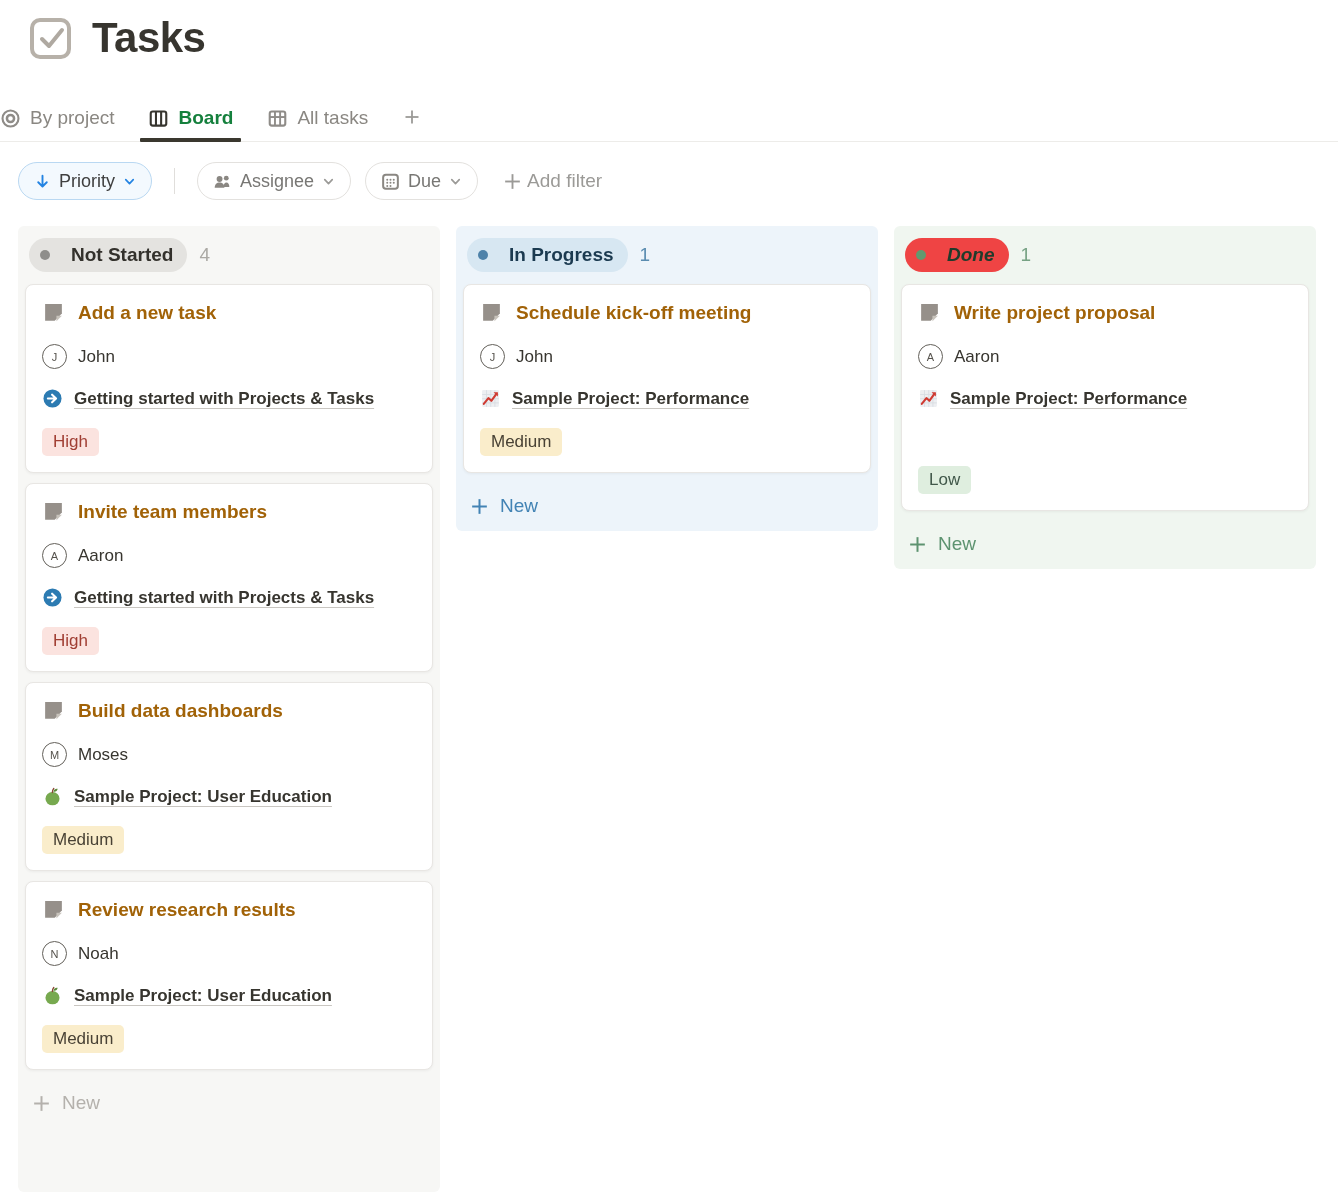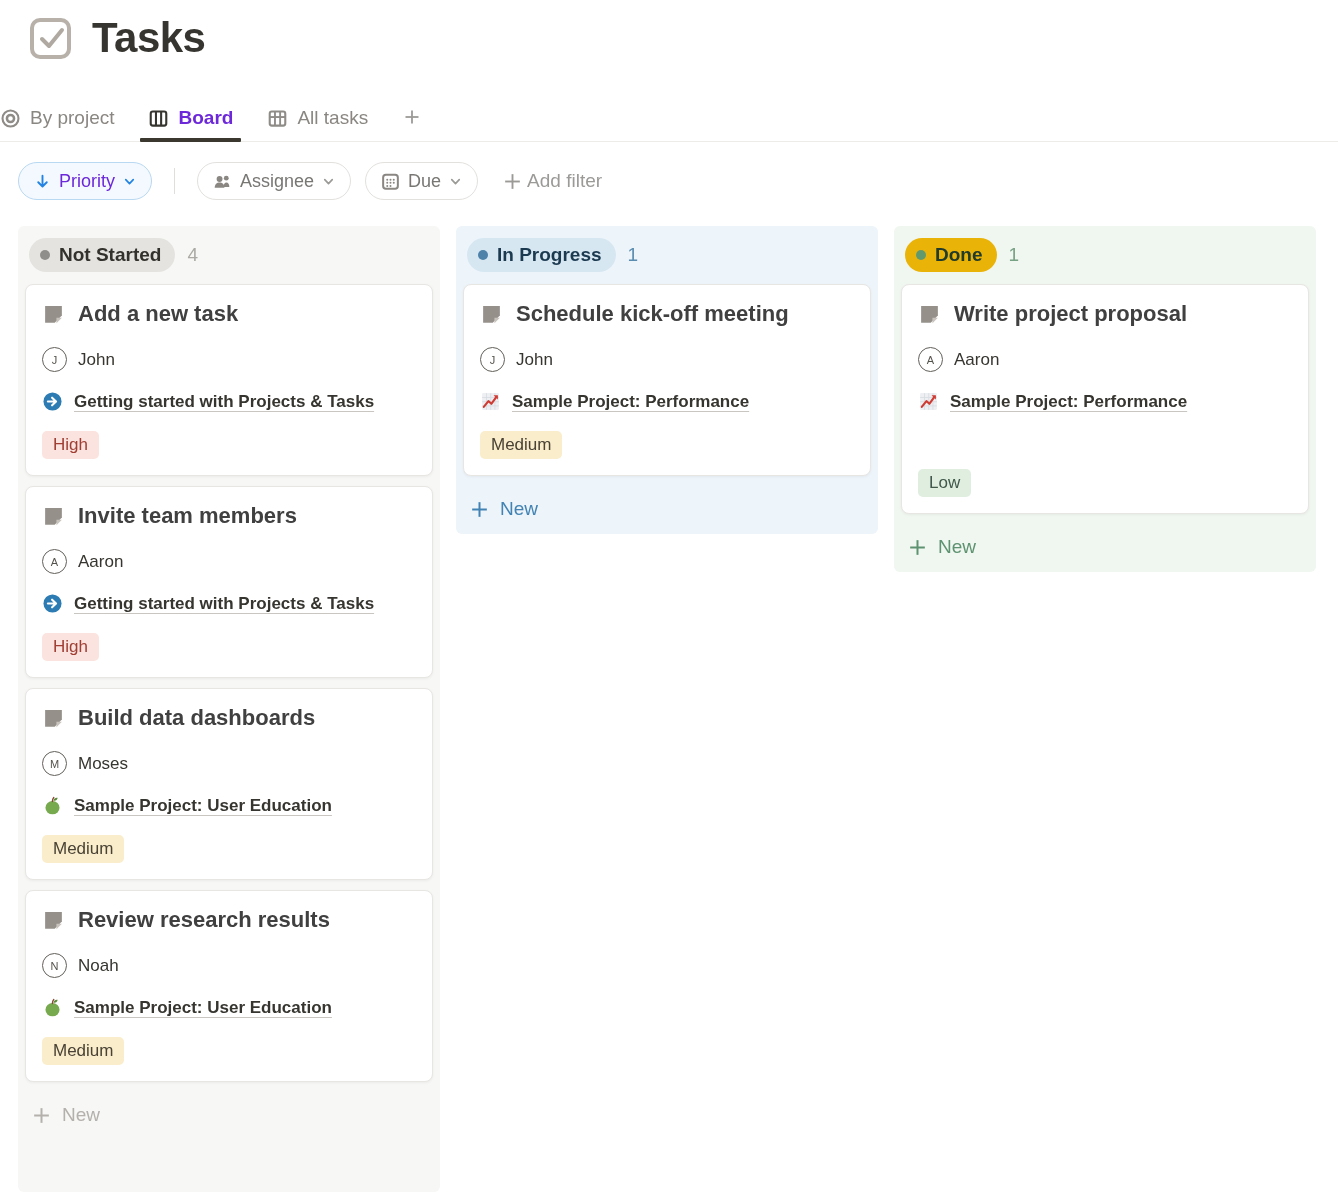--- a/index.html
+++ b/index.html
@@ -8,62 +8,62 @@
 
   
   .header { padding:14px 0 0 28px; display:flex; align-items:center; gap:18px; }
   .page-title { font-size:42px; font-weight:700; letter-spacing:-0.5px; color:#37352F; }
 
   
   .tabs-row { margin-top:34px; display:flex; align-items:flex-end; gap:34px;
     border-bottom:1px solid #EDECE9; height:46px; }
   .tab { display:flex; align-items:center; gap:9px; font-size:19px; color:#8A8782;
     padding-bottom:12px; position:relative; cursor:pointer; }
-  .tab.active { color:#6d28d9; font-weight:600;text-align:center; }
+  .tab.active { color:#15803d; font-weight:600;text-align:center; }
   .tab.active::after { content:""; position:absolute; left:-8px; right:-8px; bottom:-1px;
     height:4px; background:#3A382F; border-radius:1px; }
   .tab-add { padding-bottom:14px; color:#9B9A97; }
 
   
   .toolbar { margin-top:20px; padding-left:18px; display:flex; align-items:center; gap:14px; }
   .chip { display:flex; align-items:center; gap:7px; height:38px; padding:0 14px;
     border-radius:19px; font-size:18px; cursor:pointer; }
-  .chip-sort { color:#6d28d9; background:#F3F9FE; border:1px solid #B9D8F2; }
+  .chip-sort { color:#404040; background:#F3F9FE; border:1px solid #B9D8F2; }
   .chip-plain { color:#787774; background:#fff; border:1px solid #E3E1DE; }
   .vdivider { width:1px; height:26px; background:#E0DEDB; margin:0 8px; }
   .add-filter { display:flex; align-items:center; gap:4px; color:#9B9A97; font-size:19px;
     margin-left:10px; cursor:pointer; }
 
   
   .board { margin-top:26px; padding-left:18px; display:flex; gap:16px; align-items:flex-start; }
   .column { width:422px; border-radius:6px; padding:10px 7px 10px 7px; }
   .col-gray  { background:#F7F7F5; height:966px; }
   .col-blue  { background:#EDF4FA; }
   .col-green { background:#F0F6F0; }
 
   .col-header { display:flex; align-items:center; gap:12px; padding:2px 4px 12px 4px; }
-  .status-pill { display:inline-flex; align-items:center; gap:9px; height:34px;
+  .status-pill { display:inline-flex; align-items:center; gap:21px; height:34px;
     padding:0 14px 0 11px; border-radius:17px; font-size:19px; font-weight:600; cursor:pointer; }
   .dot { width:10px; height:10px; border-radius:50%; }
   .col-gray  .status-pill { background:#E4E3E0; color:#33312C; }
   .col-gray  .dot { background:#8F8E8B; }
   .col-blue  .status-pill { background:#D7E7F2; color:#1B3A50; }
   .col-blue  .dot { background:#4E82A9; }
-  .col-green .status-pill { background:#eab308; color:#203B2B; }
+  .col-green .status-pill { background:#ef4444; color:#203B2B;font-style:italic; }
   .col-green .dot { background:#61996F; }
   .col-count { font-size:19px; }
   .col-gray  .col-count { color:#ABA9A4; }
   .col-blue  .col-count { color:#5A8CB0; }
   .col-green .col-count { color:#77A284; }
 
   .card { background:#fff; border:1px solid #E8E6E3; border-radius:8px;
     box-shadow:0 1px 3px rgba(15,15,15,.05); padding:16px 16px 16px 16px;
     margin-bottom:10px; cursor:pointer; }
   .card-title-row { display:flex; align-items:center; gap:13px; margin-bottom:20px; }
-  .card-title { font-size:22px; font-weight:600; color:#404040; }
+  .card-title { font-size:19px; font-weight:600; color:#a16207; }
   .card-row { display:flex; align-items:center; gap:11px; margin-bottom:19px; }
   .avatar { width:25px; height:25px; border-radius:50%; border:1px solid #63605A;
     display:flex; align-items:center; justify-content:center;
     font-size:11px; color:#55524C; flex:0 0 auto; }
   .assignee-name { font-size:17px; color:#37352F; }
   .project-link { font-size:17px; font-weight:600; color:#37352F; text-decoration:underline;
     text-decoration-color:#C9C6C1; text-underline-offset:4px; cursor:pointer; }
   .pill { display:inline-block; padding:4px 11px; border-radius:5px; font-size:17px; }
   .pill-high   { background:#FBE3DF; color:#A03E33; }
   .pill-medium { background:#FAEDCB; color:#494235; }

